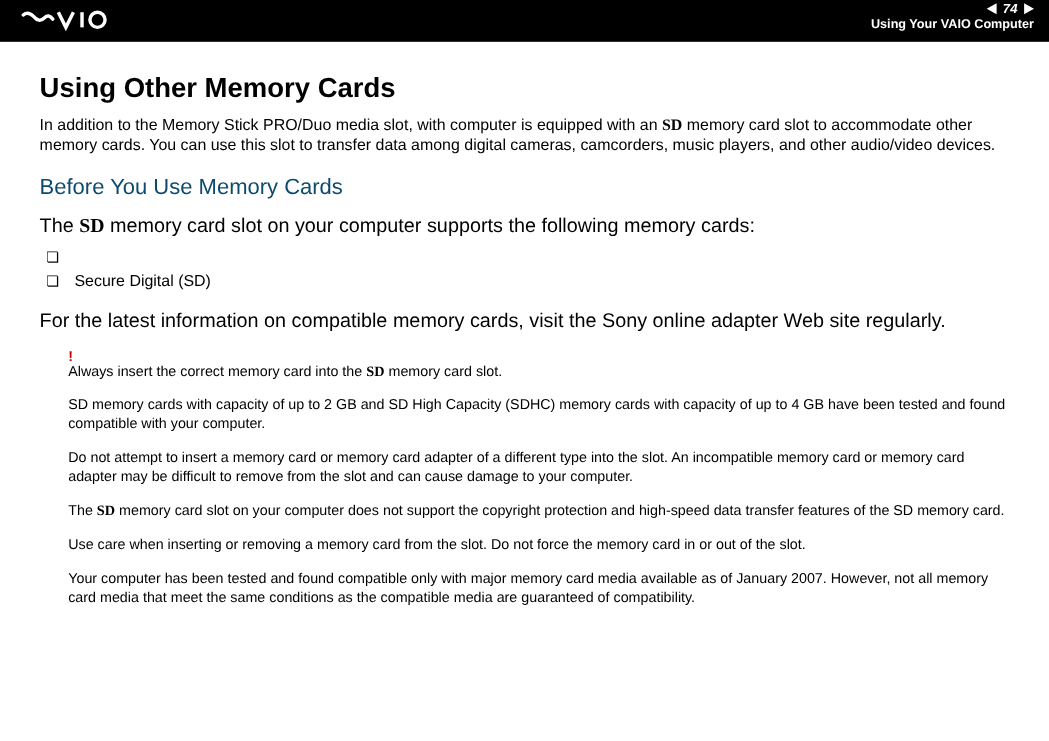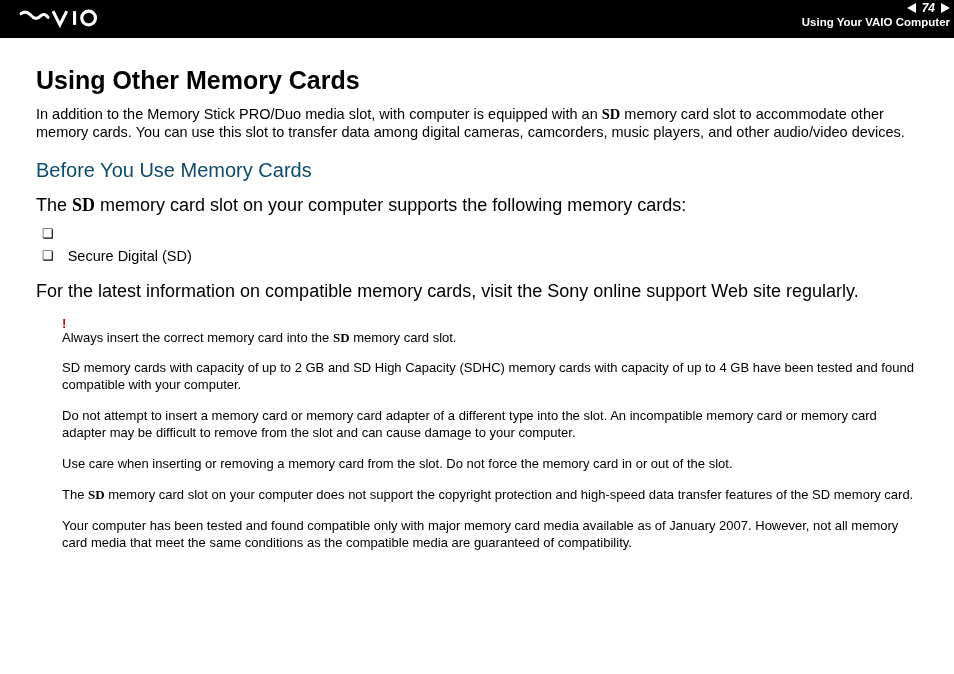--- a/index.html
+++ b/index.html
@@ -20,21 +20,21 @@
     align-items: flex-start;
     padding: 0;
   }
   .logo {
     margin-left: 18px;
     margin-top: 6px;
     height: 24px;
   }
   .header-right {
     text-align: right;
-    padding-right: 4px;
+    padding-right: 14px;
     padding-top: 1px;
   }
   .page-nav {
     display: flex;
     align-items: center;
     justify-content: flex-end;
     gap: 6px;
     font-size: 12px;
     font-style: italic;
     font-weight: bold;
@@ -152,28 +152,28 @@
   <div class="list">
     <div class="list-item">
       <span class="bullet">❏</span>
     </div>
     <div class="list-item">
       <span class="bullet">❏</span>
       <span>Secure Digital (SD)</span>
     </div>
   </div>
 
-  <p class="body-text">For the latest information on compatible memory cards, visit the Sony online support Web site regularly.</p>
+  <p class="body-text">For the latest information on compatible memory cards, visit the Sony online adapter Web site regularly.</p>
 
   <div class="warning-block">
     <div class="bang">!</div>
     <p class="warn-text">
       <span>Always insert the correct memory card into the </span><b>SD</b><span> memory card slot.</span>
     </p>
     <p class="warn-text">SD memory cards with capacity of up to 2 GB and SD High Capacity (SDHC) memory cards with capacity of up to 4 GB have been tested and found compatible with your computer.</p>
     <p class="warn-text">Do not attempt to insert a memory card or memory card adapter of a different type into the slot. An incompatible memory card or memory card adapter may be difficult to remove from the slot and can cause damage to your computer.</p>
-    <p class="warn-text">Use care when inserting or removing a memory card from the slot. Do not force the memory card in or out of the slot.</p>
     <p class="warn-text">
       <span>The </span><b>SD</b><span> memory card slot on your computer does not support the copyright protection and high-speed data transfer features of the SD memory card.</span>
     </p>
+    <p class="warn-text">Use care when inserting or removing a memory card from the slot. Do not force the memory card in or out of the slot.</p>
     <p class="warn-text">Your computer has been tested and found compatible only with major memory card media available as of January 2007. However, not all memory card media that meet the same conditions as the compatible media are guaranteed of compatibility.</p>
   </div>
 </div>
 
 </body></html>

